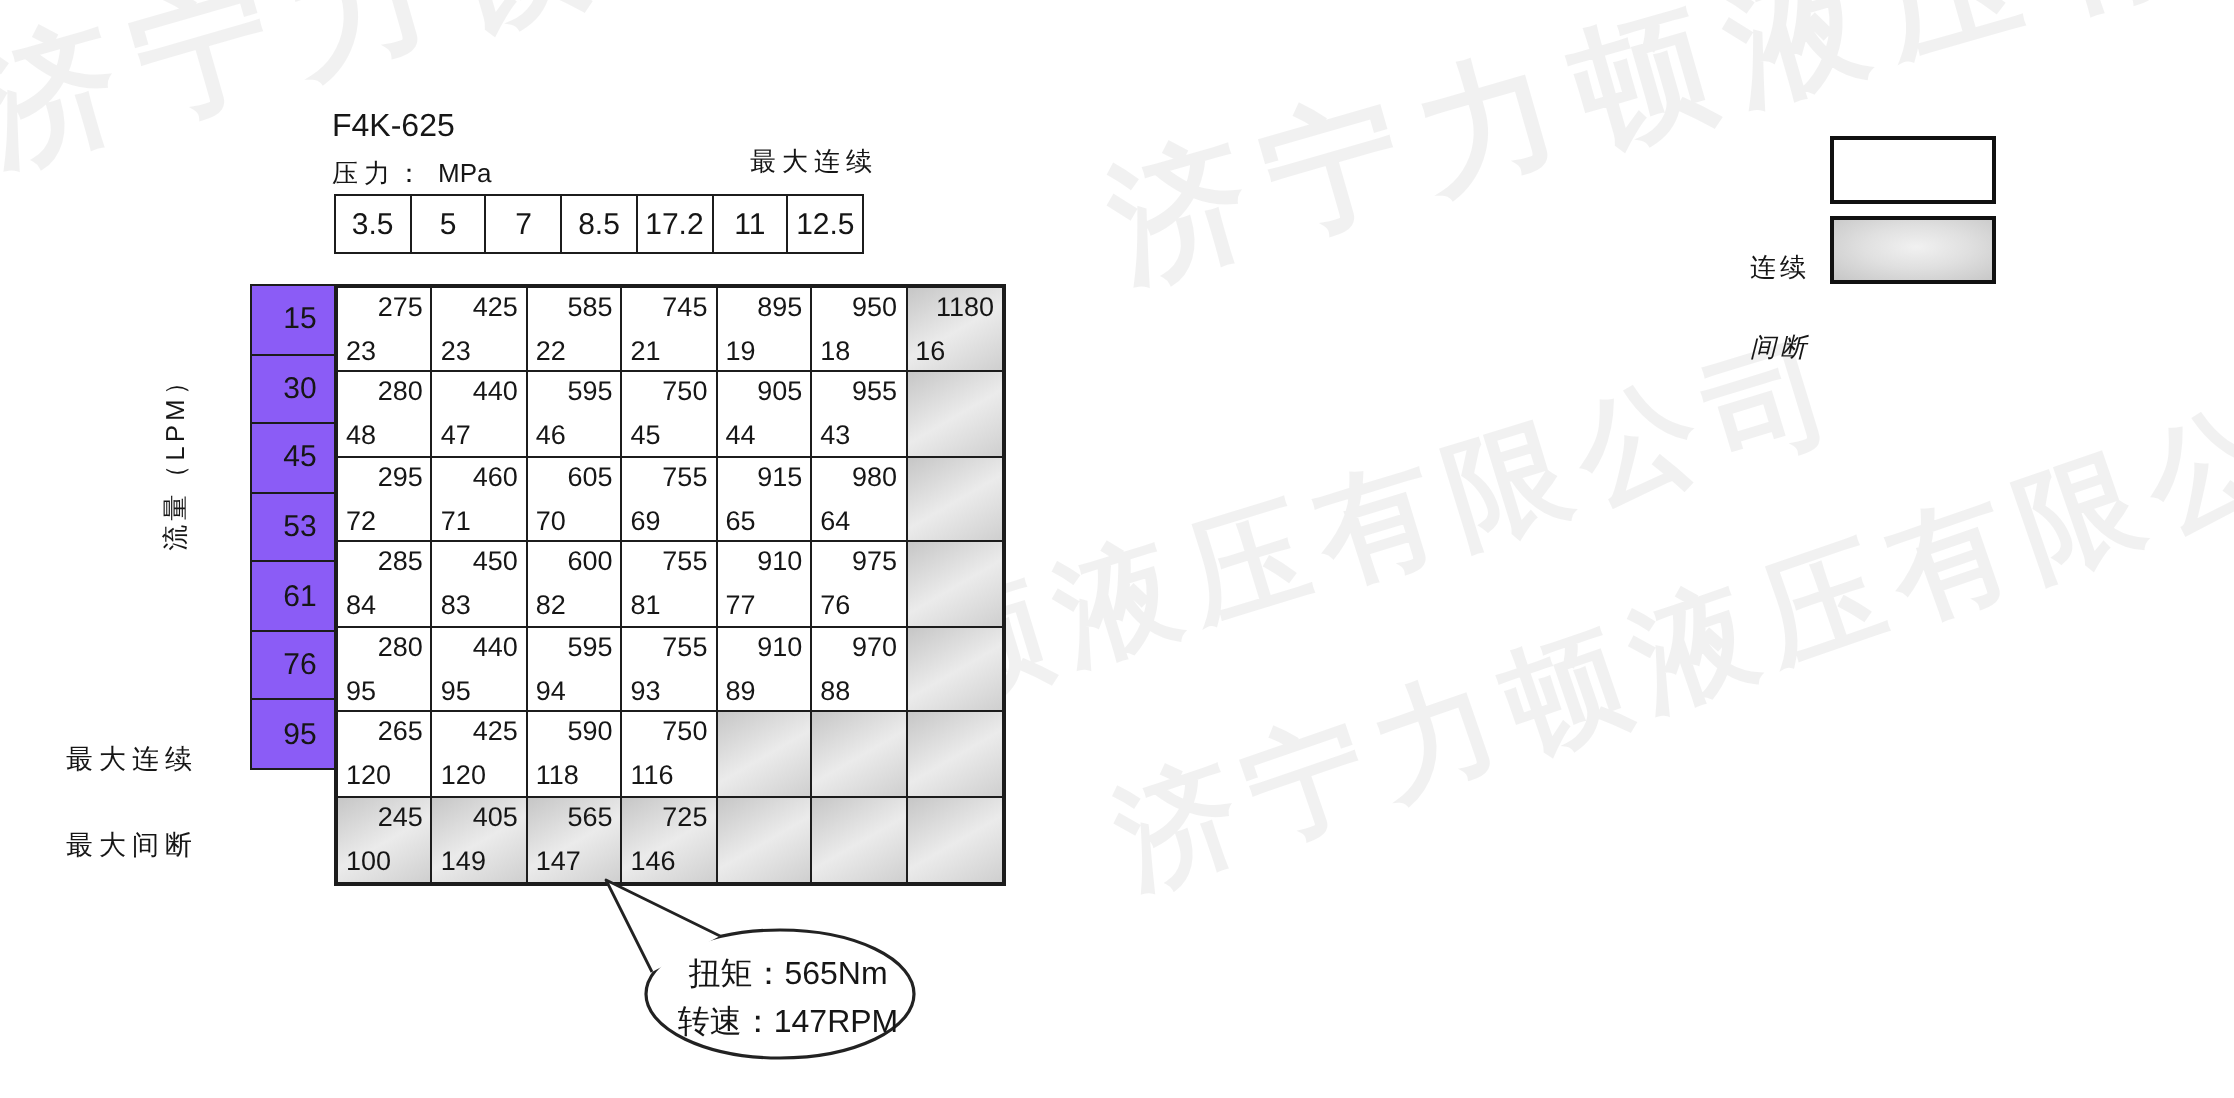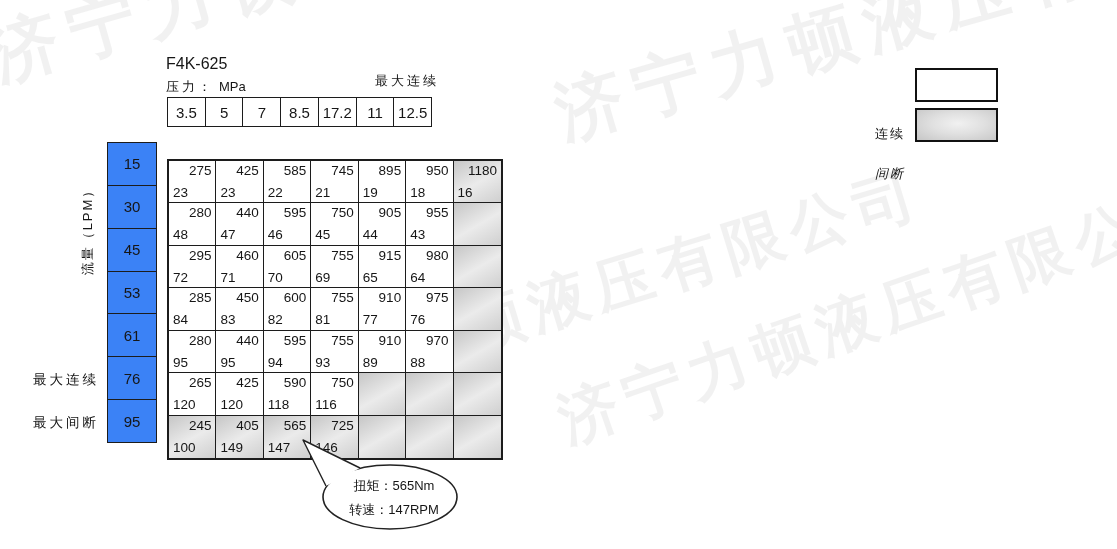--- a/index.html
+++ b/index.html
@@ -36,36 +36,35 @@
     border:1.5px solid var(--border);display:flex;background:#fff;
   }
   .hcell{
     flex:1;display:flex;align-items:center;justify-content:center;
     font-size:15px;border-right:1px solid var(--border);
   }
   .hcell:last-child{border-right:none;}
 
   
   .flow-col{
-    left:107px;top:142px;width:50px;height:301px;box-sizing:border-box;
-    border:1.5px solid var(--border);display:flex;flex-direction:column;background:#3b82f6;
+    left:125px;top:142px;width:50px;height:243px;box-sizing:border-box;
+    border:1.5px solid var(--border);display:flex;flex-direction:column;background:#8b5cf6;
   }
   .fcell{
     flex:1;display:flex;align-items:center;justify-content:center;
     font-size:15px;border-bottom:1px solid var(--border);
   }
   .fcell:last-child{border-bottom:none;}
 
   
   .body-table{
     left:167px;top:142px;width:336px;height:301px;box-sizing:border-box;
     border:2px solid var(--border);display:grid;
     grid-template-columns:repeat(7,1fr);grid-template-rows:repeat(7,1fr);
     background:#fff;
-    margin-top:17px;
   }
   .cell{
     border-right:1px solid var(--border);border-bottom:1px solid var(--border);
     display:flex;flex-direction:column;justify-content:space-between;
     font-size:13.5px;line-height:1.15;overflow:hidden;
   }
   .cell.lc{border-right:none;}
   .cell.lr{border-bottom:none;}
   .cell .t{text-align:right;padding:2px 4px 0 0;}
   .cell .s{text-align:left;padding:0 0 2px 4px;}
@@ -83,21 +82,21 @@
   
   .legend-label{font-size:13px;letter-spacing:2px;margin-top:48px;}
   .lg-cont-label{left:875px;top:77px;}
   .lg-int-label{left:875px;top:117px;font-style:italic;}
   .legend-box{left:915px;width:83px;height:34px;box-sizing:border-box;border:2px solid #111;}
   .lg-cont-box{top:68px;background:#fff;}
   .lg-int-box{top:108px;background:radial-gradient(ellipse at 52% 45%,#f1f1f1 0%,#e0e0e0 45%,var(--shade-a) 100%);}
 
   
   .callout-svg{left:285px;top:430px;width:190px;height:110px;}
-  .callout-line{left:328px;width:132px;text-align:center;font-size:13px;white-space:nowrap;}
+  .callout-line{left:328px;width:132px;text-align:center;font-size:16px;white-space:nowrap;}
   .co1{top:477px;}
   .co2{top:501px;}
 </style>
 </head>
 <body>
 
 <div id="canvas" style="--border: #1c1c1c; --shade-a: #c6c6c6; --shade-b: #ebebeb;">
 
   <div class="wm wm-a">济宁力顿液压有限公司</div>
   <div class="wm wm-c">济宁力顿液压有限公司</div>

